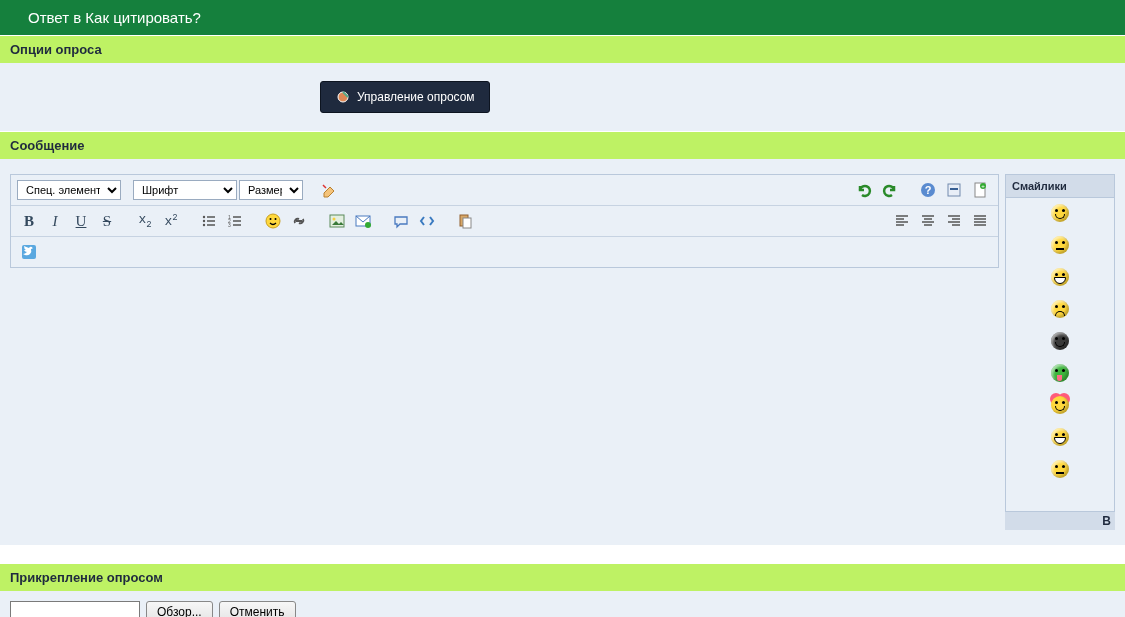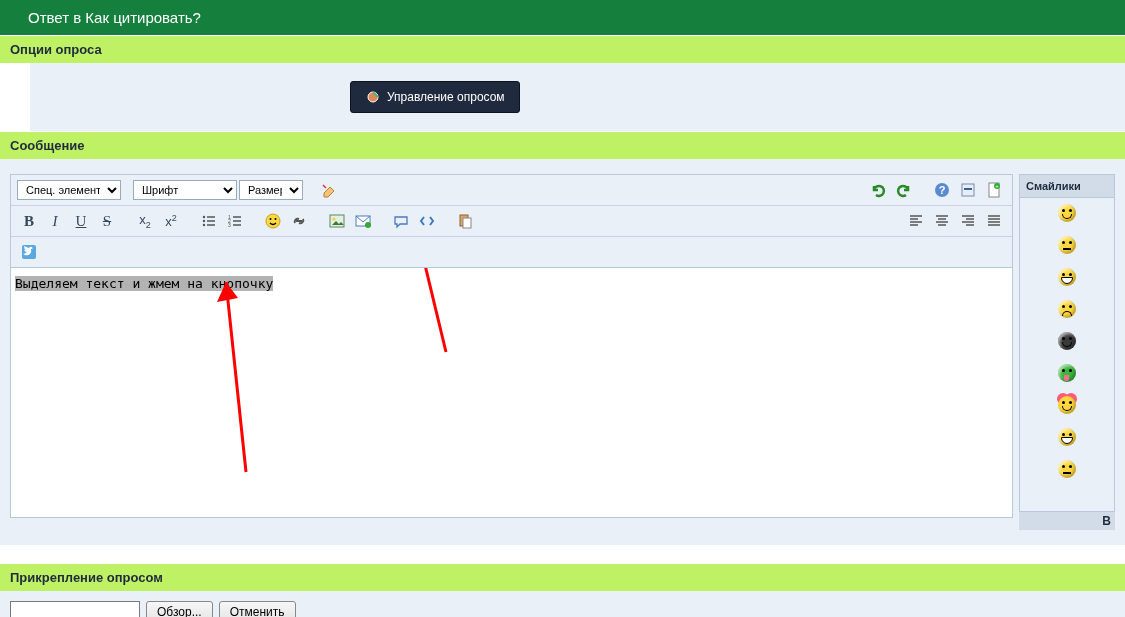--- a/index.html
+++ b/index.html
@@ -1,42 +1,42 @@
 <!DOCTYPE html>
 <html><head>
 <meta charset="utf-8">
 <style>
 * { box-sizing: border-box; margin: 0; padding: 0; }
 body { font-family: Arial, Helvetica, sans-serif; font-size: 12px; background: #fff; width: 1125px; }
 .header-bar { background: #15803d; color: #fff; padding: 9px 28px; font-size: 15px; }
 .section-head { background: #bef264; border-top: 1px solid #fff; padding: 6px 10px; font-weight: bold; color: #1f2a3e; font-size: 13px; }
-.poll-section { background: #eaf0f7; padding: 18px 0; margin-left: 30px; }
+.poll-section { background: #eaf0f7; padding: 18px 0; }
 .poll-btn-wrap { margin-left: 320px; }
 .dark-btn { background: #1f2a3e; color: #fff; border: 1px solid #0d1420; border-radius: 3px; padding: 7px 14px; font-size: 12px; display: inline-flex; align-items: center; gap: 6px; cursor: pointer; }
 .editor-area { background: #eaf0f7; padding: 15px 10px; display: flex; gap: 6px; }
 .editor-main { flex: 1; }
 .toolbar { background: #eaf0f7; border: 1px solid #b9c8db; }
 .tb-row { display: flex; align-items: center; padding: 4px 6px; gap: 2px; border-bottom: 1px solid #c7d3e2; }
 .tb-row:last-child { border-bottom: none; }
 .tb-sel { border: 1px solid #9aabc0; background: #fff; font-size: 11px; height: 20px; padding: 0 4px; }
 .tb-sel.sp { width: 104px; }
 .tb-sel.ft { width: 104px; margin-left: 10px; }
 .tb-sel.sz { width: 64px; }
 .tb-btn { width: 24px; height: 22px; display: inline-flex; align-items: center; justify-content: center; cursor: pointer; border-radius: 2px; color: #34495e; }
 .tb-sep { width: 10px; }
 .tb-spacer { flex: 1; }
 .bold-i { font-family: "Times New Roman", serif; font-weight: bold; font-size: 15px; }
 .ital-i { font-family: "Times New Roman", serif; font-style: italic; font-size: 15px; }
 .under-i { font-family: "Times New Roman", serif; text-decoration: underline; font-size: 15px; }
 .strike-i { font-family: "Times New Roman", serif; text-decoration: line-through; font-size: 15px; }
-.sub-i, .sup-i { font-family: Liberation Sans, sans-serif; font-size: 13px; text-align: right; }
+.sub-i, .sup-i { font-family: Liberation Mono, monospace; font-size: 13px; text-align: right; }
 .sub-i sub, .sup-i sup { font-size: 9px; }
 .editor-content { background: #fff; border: 1px solid #b9c8db; border-top: none; height: 250px; padding: 8px 4px; position: relative; overflow-y: scroll; }
 .sel-text { background: #b3b3b3; font-family: monospace; font-size: 13px; color: #000; }
-.smilies { width: 96px; background: #d2dce9; }
+.smilies { width: 110px; background: #d2dce9; }
 .smilies-head { background: #d2dce9; padding: 5px 6px; font-weight: bold; font-size: 11px; color: #1f2a3e; border: 1px solid #b9c8db; }
 .smilies-body { background: #eaf0f7; border: 1px solid #b9c8db; border-top: none; padding: 6px 0; display: flex; flex-direction: column; align-items: center; gap: 14px; height: 314px; overflow: hidden; }
 .smiley { width: 18px; height: 18px; border-radius: 50%; background: #ffd83d; position: relative; cursor: pointer; box-shadow: inset -2px -2px 3px rgba(0,0,0,0.25), inset 2px 2px 3px rgba(255,255,255,0.6); }
 .smiley.green { background: #3cb53c; }
 .smiley.dark { background: #3a3a3a; }
 .smiley::before, .smiley::after { content: ''; position: absolute; }
 .sm-eyes::before { width: 3px; height: 3px; background: #000; border-radius: 50%; top: 5px; left: 4px; box-shadow: 7px 0 0 #000; }
 .sm-smile::after { width: 8px; height: 4px; border: 1.5px solid #000; border-top: none; border-radius: 0 0 8px 8px; top: 10px; left: 4px; }
 .sm-flat::after { width: 8px; height: 1.5px; background: #000; top: 12px; left: 5px; }
 .sm-frown::after { width: 8px; height: 4px; border: 1.5px solid #000; border-bottom: none; border-radius: 8px 8px 0 0; top: 11px; left: 4px; }
@@ -231,31 +231,20 @@
       </div>
       <div class="tb-row">
         <span class="tb-btn">
           <svg class="ico" viewBox="0 0 16 16">
               <rect x="1" y="1" width="14" height="14" rx="2" fill="#5aa8e0"></rect>
               <path d="M4 11 q3 1 5 -1 q2 -2 1 -5 q1 0 2 -1 q-1 0 -1 -1 q-2 -1 -3 1 q-3 -1 -5 -2 q0 3 2 4 q-1 0 -2 0 q1 2 3 2 q-2 2 -4 2" fill="#fff"></path>
             </svg>
         </span>
       </div>
     </div>
-    <div class="editor-content">
-      <span class="sel-text">Выделяем текст и жмем на кнопочку</span>
-      <svg class="arrow" style="left:180px; top:4px;" width="70" height="220">
-          <line x1="35" y1="10" x2="55" y2="200" stroke="#ff0000" stroke-width="3"></line>
-          <polygon points="35,10 26,30 47,26" fill="#ff0000"></polygon>
-        </svg>
-      <svg class="arrow" style="left:380px; top:-36px;" width="70" height="140">
-          <line x1="28" y1="8" x2="55" y2="120" stroke="#ff0000" stroke-width="3"></line>
-          <polygon points="28,8 22,28 42,22" fill="#ff0000"></polygon>
-        </svg>
-    </div>
   </div>
 
   <div class="smilies">
     <div class="smilies-head">Смайлики</div>
     <div class="smilies-body">
       <div class="smiley sm-eyes sm-smile"></div>
       <div class="smiley sm-eyes sm-flat"></div>
       <div class="smiley sm-eyes sm-bigsmile"></div>
       <div class="smiley sm-eyes sm-frown"></div>
       <div class="smiley dark sm-eyes sm-smile" style="background:#3a3a3a"></div>

